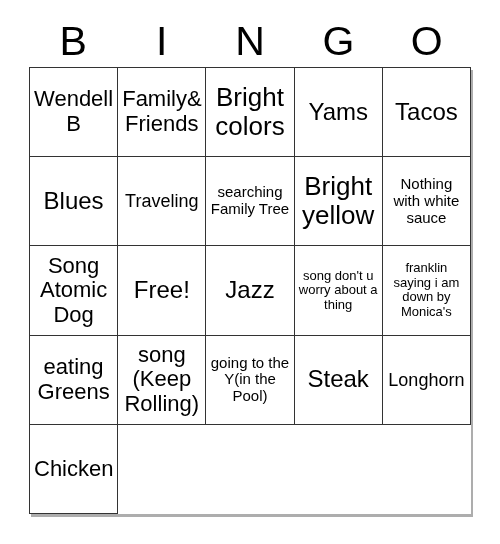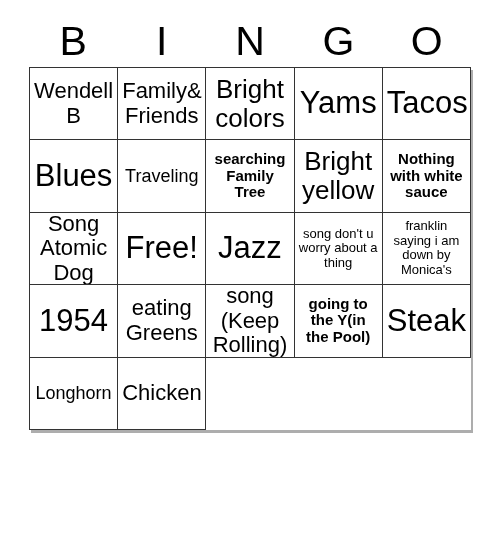--- a/index.html
+++ b/index.html
@@ -43,21 +43,21 @@
     font-weight: 400;
     letter-spacing: 0px;
   }
 
   
   .bingo-grid {
     position: absolute;
     left: 29px;
     top: 67px;
     width: 442px;
-    height: 363px;
+    height: 447px;
     display: grid;
     grid-template-columns: repeat(5, 1fr);
     grid-template-rows: repeat(5, 1fr);
     border-top: 1.5px solid #333333;
     border-left: 1.5px solid #333333;
     background: #ffffff;
     box-shadow: 2px 3px 0 rgba(0,0,0,0.32);
   }
 
   .bingo-cell {
@@ -73,25 +73,25 @@
   }
 
   .bingo-cell-text {
     display: block;
     width: 100%;
     line-height: 1.12;
     white-space: pre-line;
   }
 
   
-  .fs-xl  { font-size: 31px; text-align: center; }
+  .fs-xl  { font-size: 24px; text-align: center; }
   .fs-lg  { font-size: 26px; }
   .fs-md  { font-size: 22px; }
   .fs-sm  { font-size: 18px; text-align: center; }
-  .fs-xs  { font-size: 15px; font-weight: bold; }
+  .fs-xs  { font-size: 15px; }
   .fs-xxs { font-size: 13px; }
 </style>
 </head>
 <body>
 
 <div class="card">
 
   <div class="bingo-header">
     <div class="bingo-header-letter">B</div>
     <div class="bingo-header-letter">I</div>
@@ -140,23 +140,20 @@
       <div class="bingo-cell">
         <span class="bingo-cell-text fs-xl">Jazz</span>
       </div>
       <div class="bingo-cell">
         <span class="bingo-cell-text fs-xxs">song don't u worry about a thing</span>
       </div>
       <div class="bingo-cell">
         <span class="bingo-cell-text fs-xxs">franklin saying i am down by Monica's</span>
       </div>
       <div class="bingo-cell">
-        <span class="bingo-cell-text fs-xl">1954</span>
-      </div>
-      <div class="bingo-cell">
         <span class="bingo-cell-text fs-md">eating Greens</span>
       </div>
       <div class="bingo-cell">
         <span class="bingo-cell-text fs-md">song (Keep Rolling)</span>
       </div>
       <div class="bingo-cell">
         <span class="bingo-cell-text fs-xs">going to the Y(in the Pool)</span>
       </div>
       <div class="bingo-cell">
         <span class="bingo-cell-text fs-xl">Steak</span>

